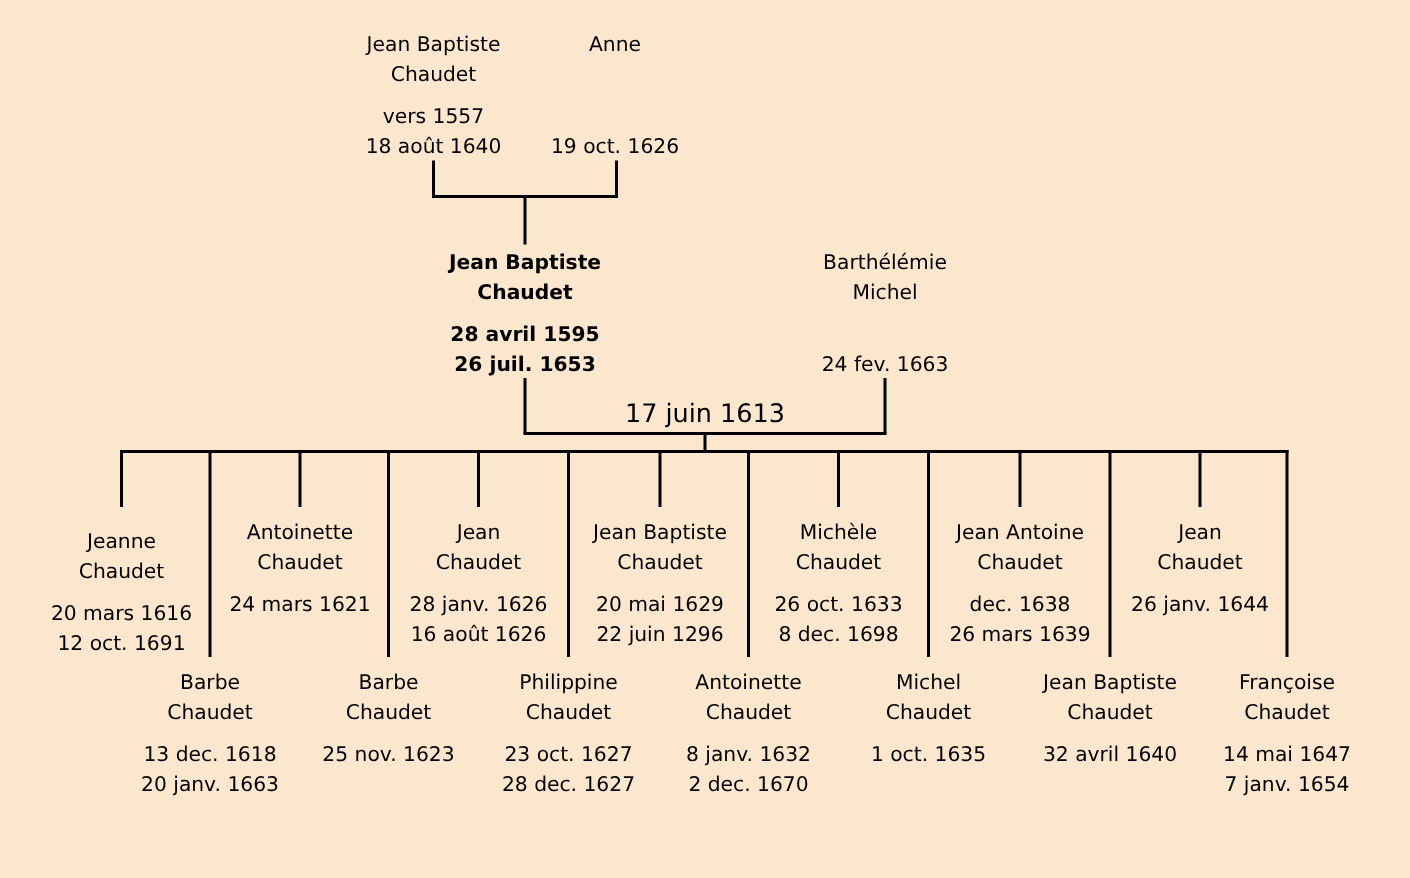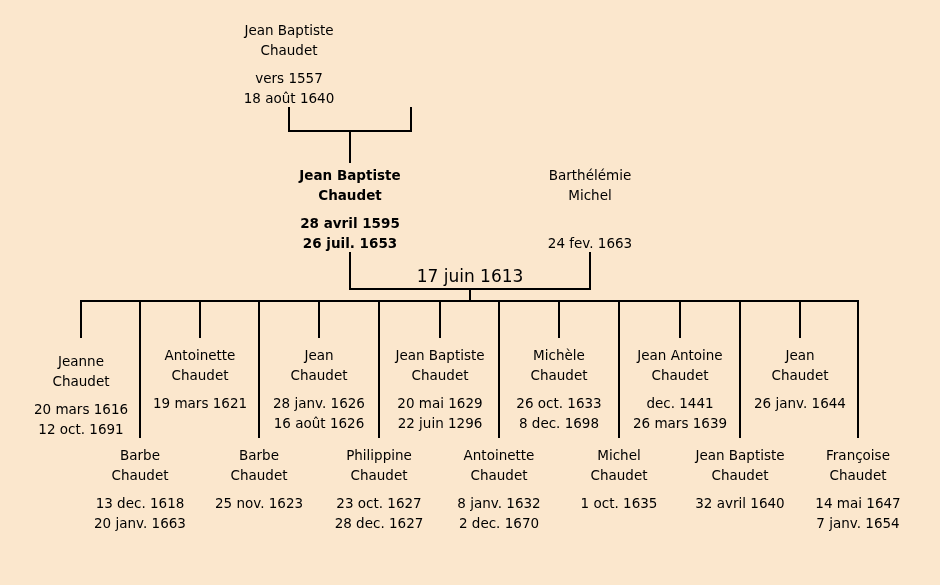--- a/index.html
+++ b/index.html
@@ -42,20 +42,27 @@
 <div class="canvas">
 
   <div class="node" style="left:289px;top:20px">
     <div class="line name">Jean Baptiste</div>
     <div class="line name">Chaudet</div>
     <div class="spacer"></div>
     <div class="line date">vers 1557</div>
     <div class="line date">18 août 1640</div>
   </div>
 
+  <div class="node" style="left:410px;top:20px">
+    <div class="line name">Anne</div>
+    <div class="line name"></div>
+    <div class="spacer"></div>
+    <div class="line date"></div>
+    <div class="line date">19 oct. 1626</div>
+  </div>
 
   <div class="v" style="left:288px;top:107px;height:25px"></div>
   <div class="v" style="left:410px;top:107px;height:25px"></div>
   <div class="h" style="left:288px;top:130px;width:124px"></div>
   <div class="v" style="left:349px;top:130px;height:33px"></div>
 
   <div class="node bold" style="left:350px;top:165px">
     <div class="line name">Jean Baptiste</div>
     <div class="line name">Chaudet</div>
     <div class="spacer"></div>
@@ -100,21 +107,21 @@
     <div class="line name">Chaudet</div>
     <div class="spacer"></div>
     <div class="line date">20 mars 1616</div>
     <div class="line date">12 oct. 1691</div>
   </div>
 
   <div class="node" style="left:200px;top:345px">
     <div class="line name">Antoinette</div>
     <div class="line name">Chaudet</div>
     <div class="spacer"></div>
-    <div class="line date">19 mars 1621</div>
+    <div class="line date">24 mars 1621</div>
     <div class="line date"></div>
   </div>
 
   <div class="node" style="left:319px;top:345px">
     <div class="line name">Jean</div>
     <div class="line name">Chaudet</div>
     <div class="spacer"></div>
     <div class="line date">28 janv. 1626</div>
     <div class="line date">16 août 1626</div>
   </div>
@@ -132,21 +139,21 @@
     <div class="line name">Chaudet</div>
     <div class="spacer"></div>
     <div class="line date">26 oct. 1633</div>
     <div class="line date">8 dec. 1698</div>
   </div>
 
   <div class="node" style="left:680px;top:345px">
     <div class="line name">Jean Antoine</div>
     <div class="line name">Chaudet</div>
     <div class="spacer"></div>
-    <div class="line date">dec. 1441</div>
+    <div class="line date">dec. 1638</div>
     <div class="line date">26 mars 1639</div>
   </div>
 
   <div class="node" style="left:800px;top:345px">
     <div class="line name">Jean</div>
     <div class="line name">Chaudet</div>
     <div class="spacer"></div>
     <div class="line date">26 janv. 1644</div>
     <div class="line date"></div>
   </div>

